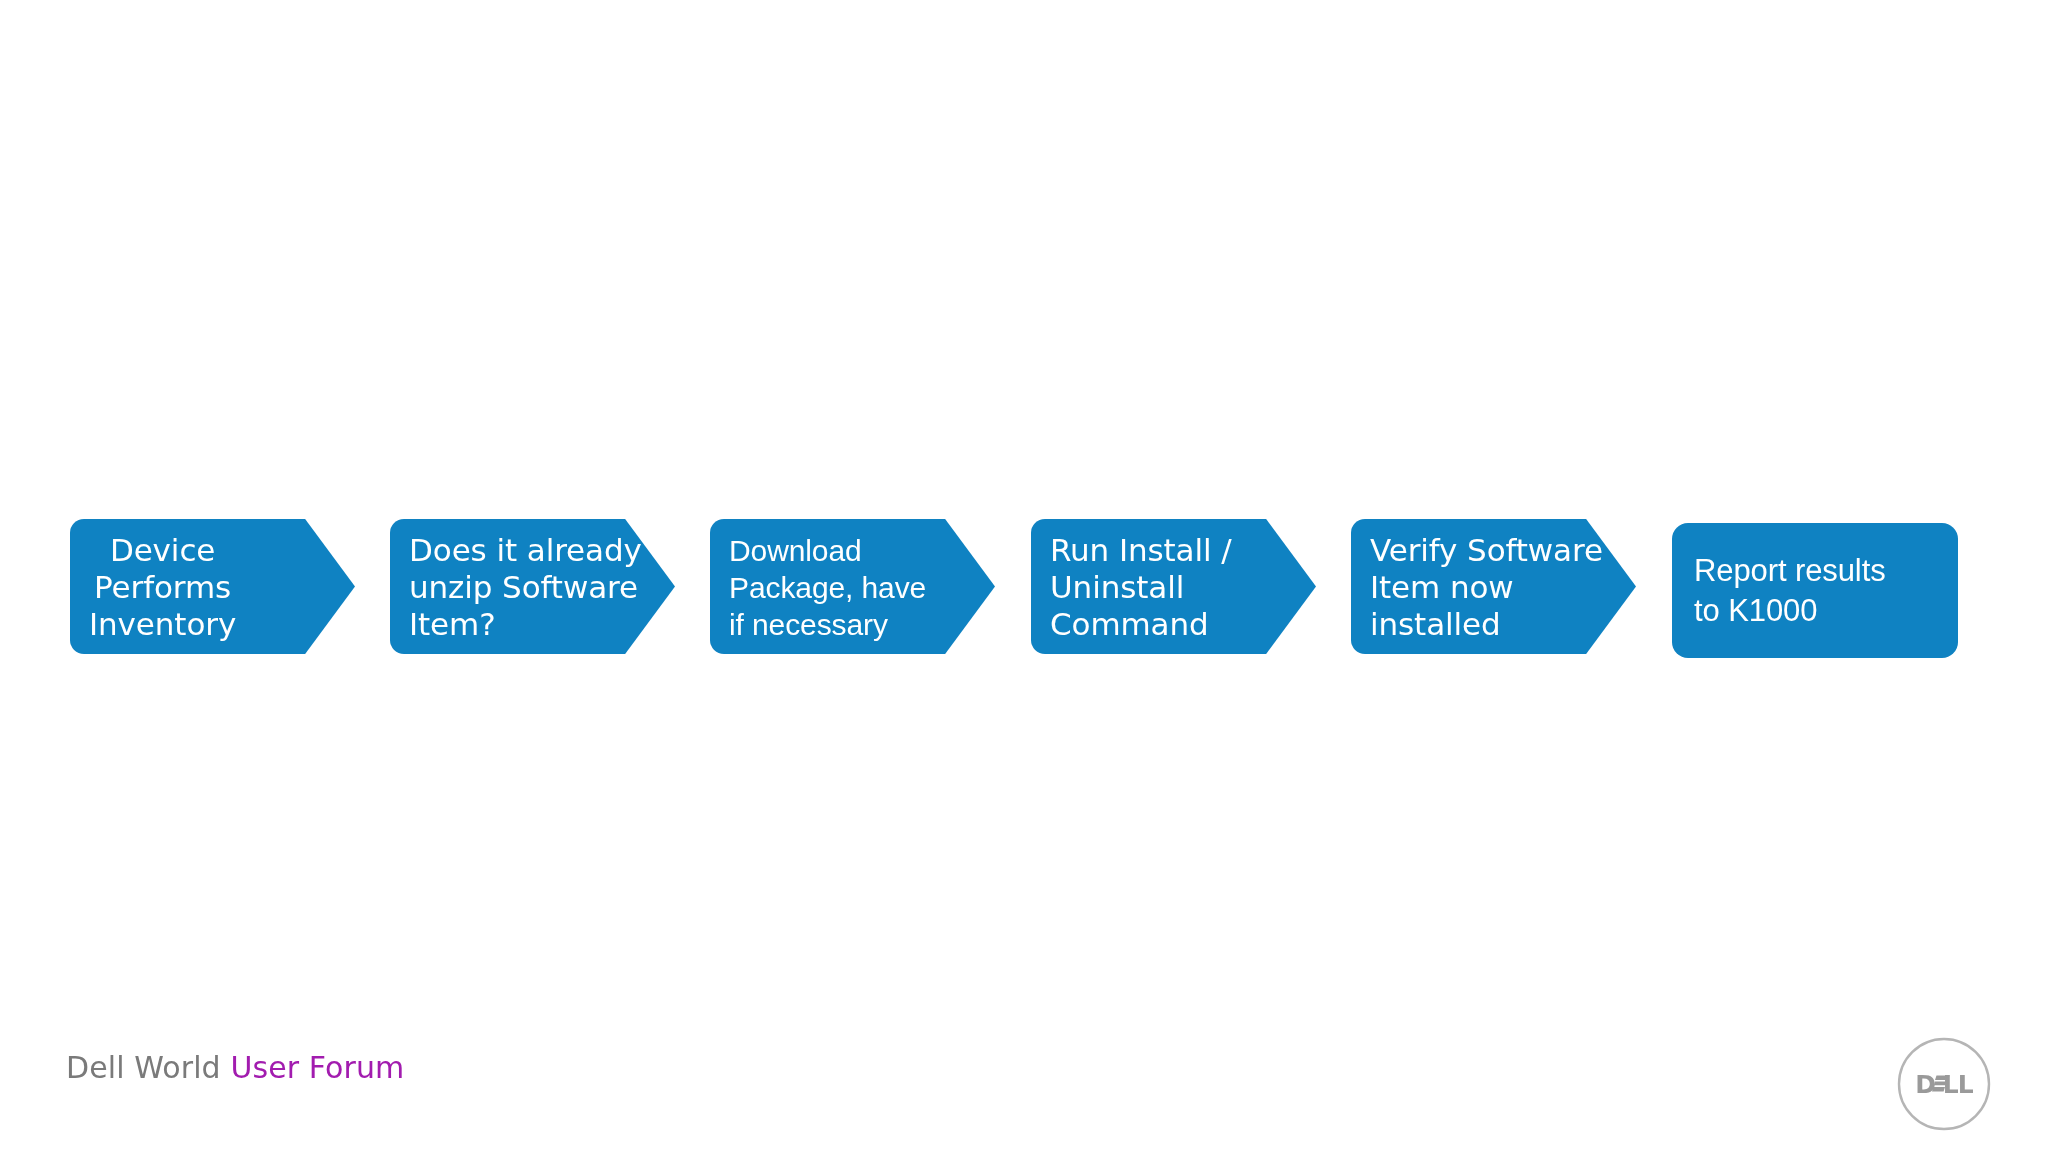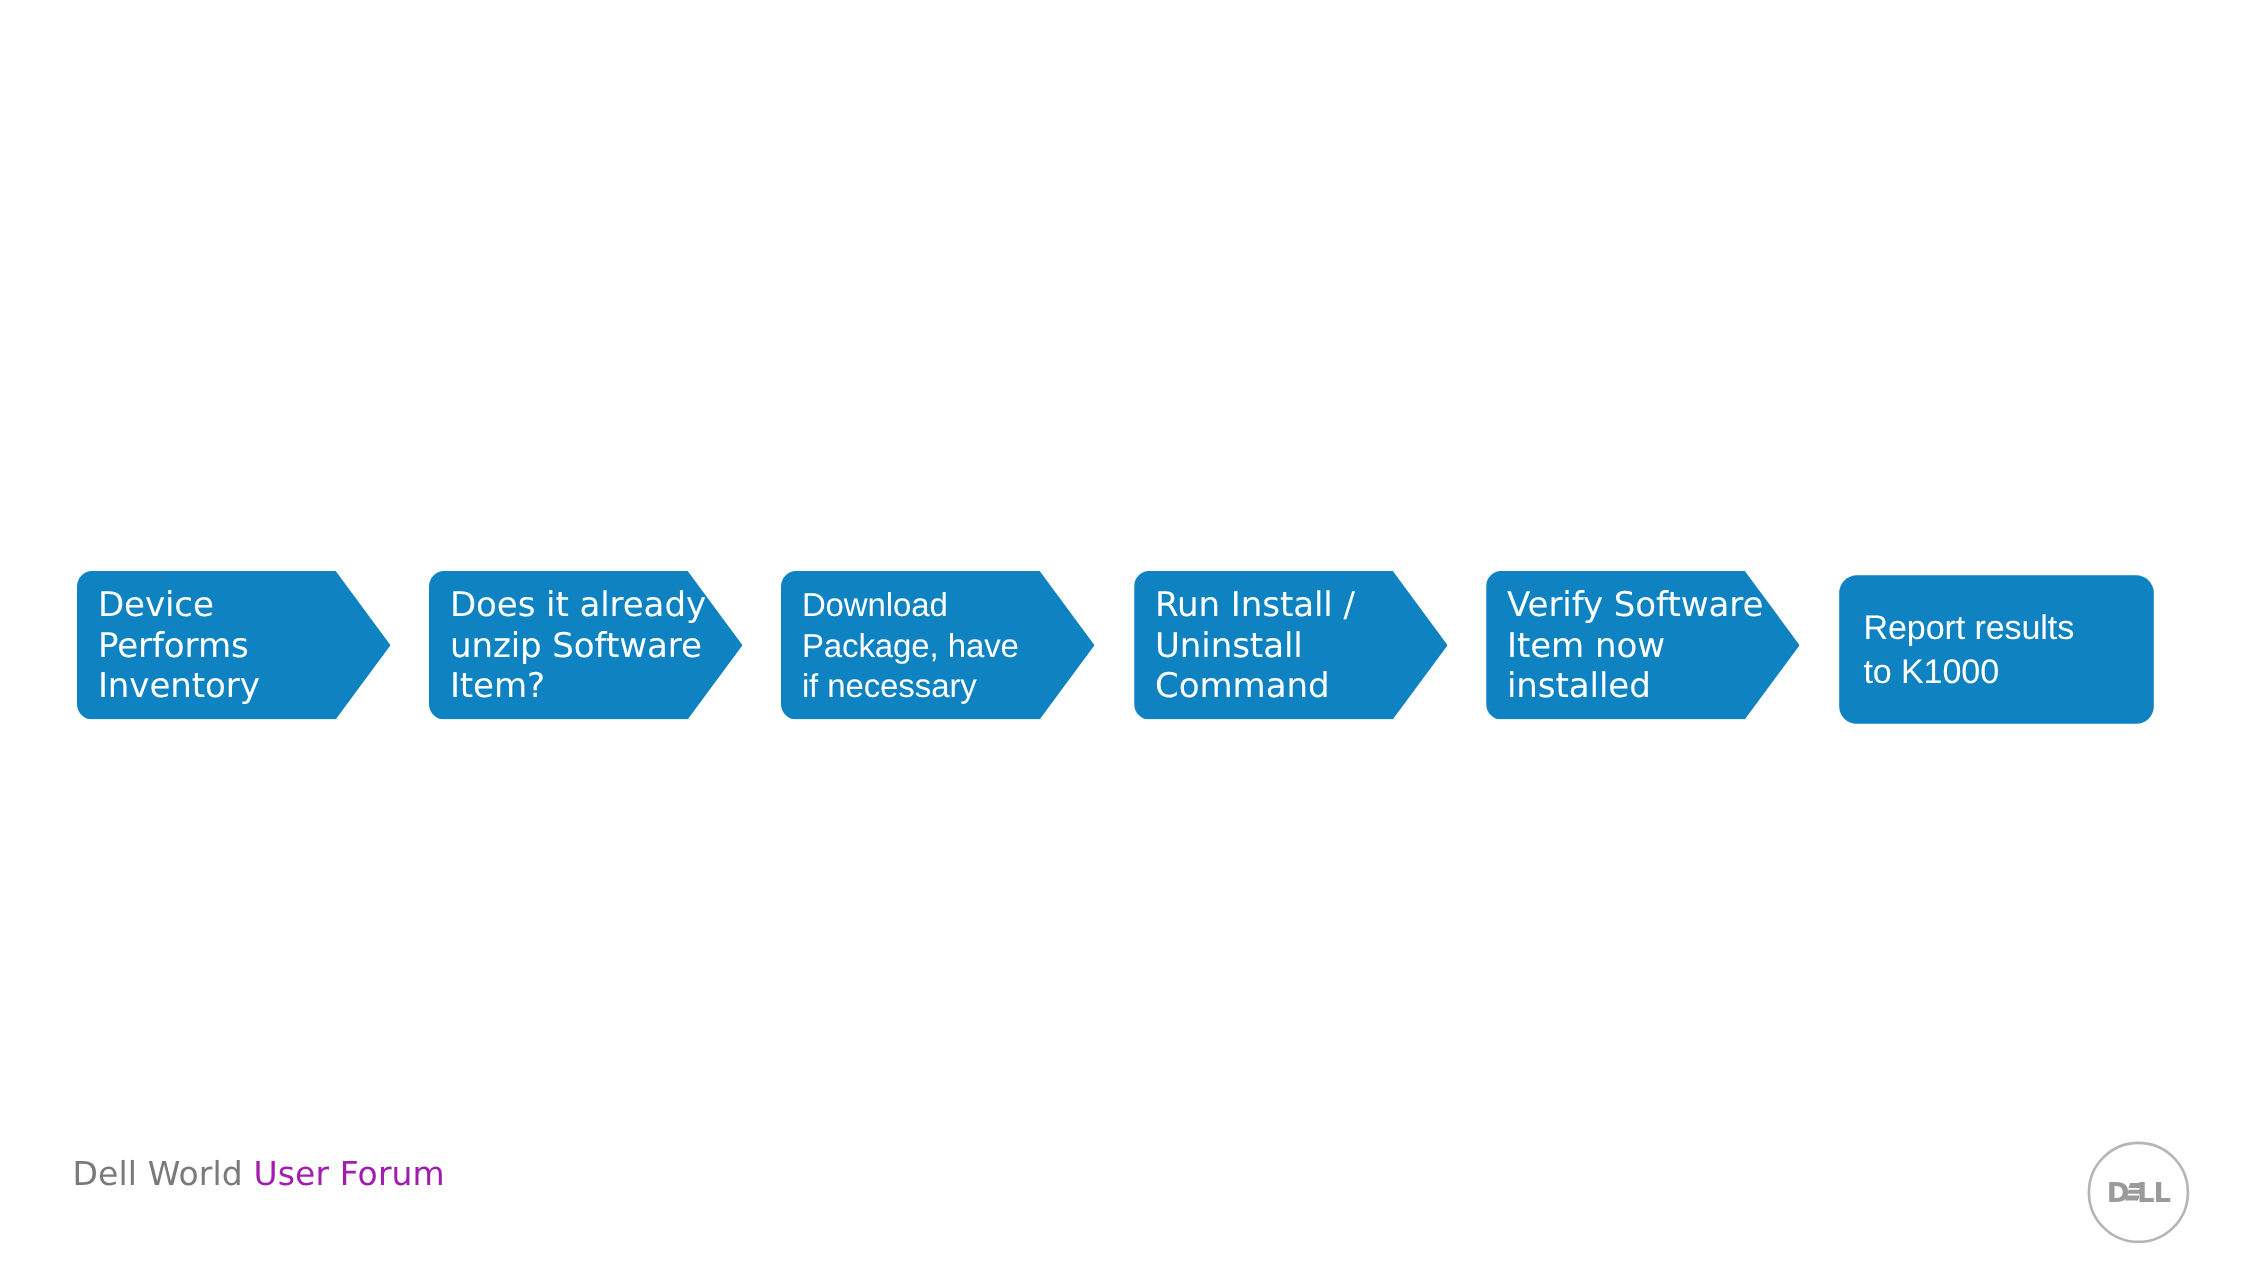--- a/index.html
+++ b/index.html
@@ -132,21 +132,21 @@
   .dell-logo svg { display: block; }
 </style>
 </head>
 <body>
 
 <div class="slide">
 
 
   <div class="flow-row">
 
-    <div class="flow-step chevron" style="left:70px; width:285px;">
+    <div class="flow-step chevron" style="left:70px; width:285px;text-align:center;">
       <span class="step-label">Device
 Performs
 Inventory</span>
     </div>
 
     <div class="flow-step chevron" style="left:390px; width:285px;">
       <span class="step-label">Does it already
 unzip Software
 Item?</span>
     </div>

